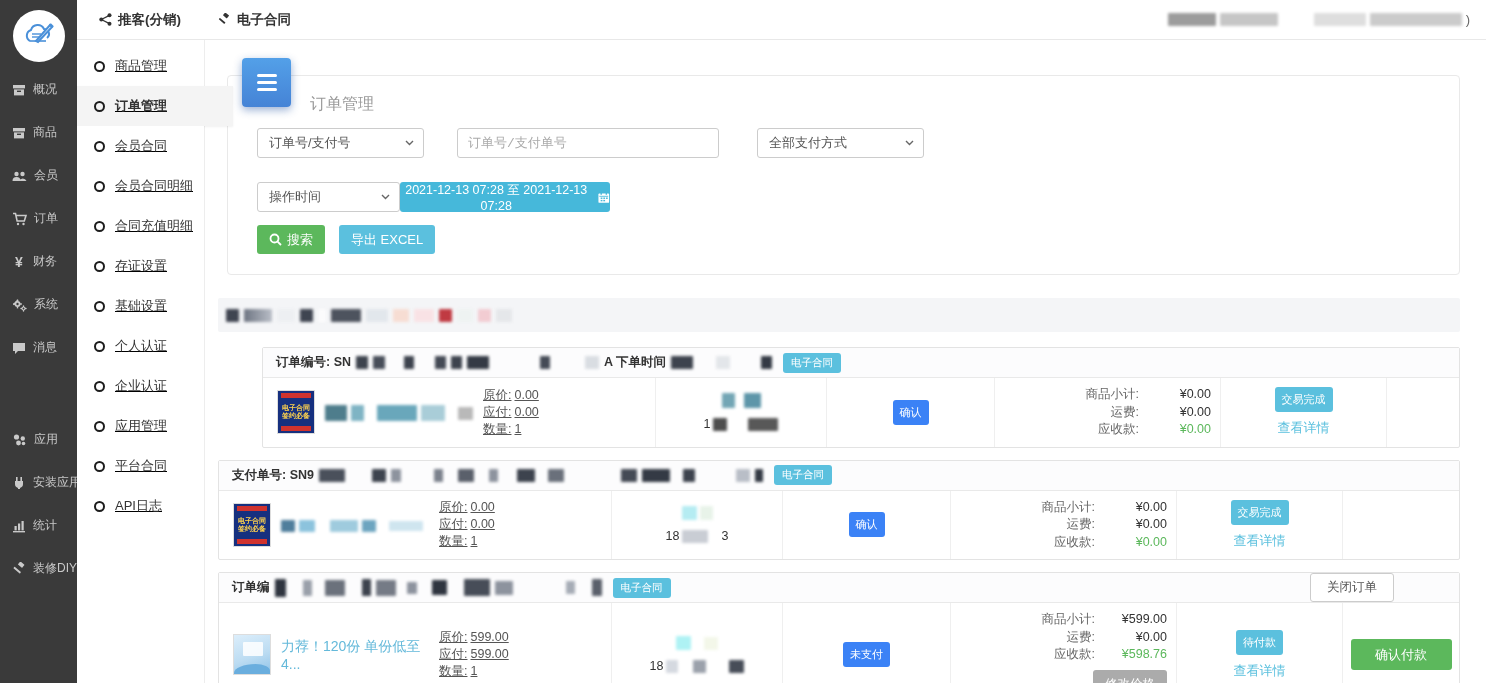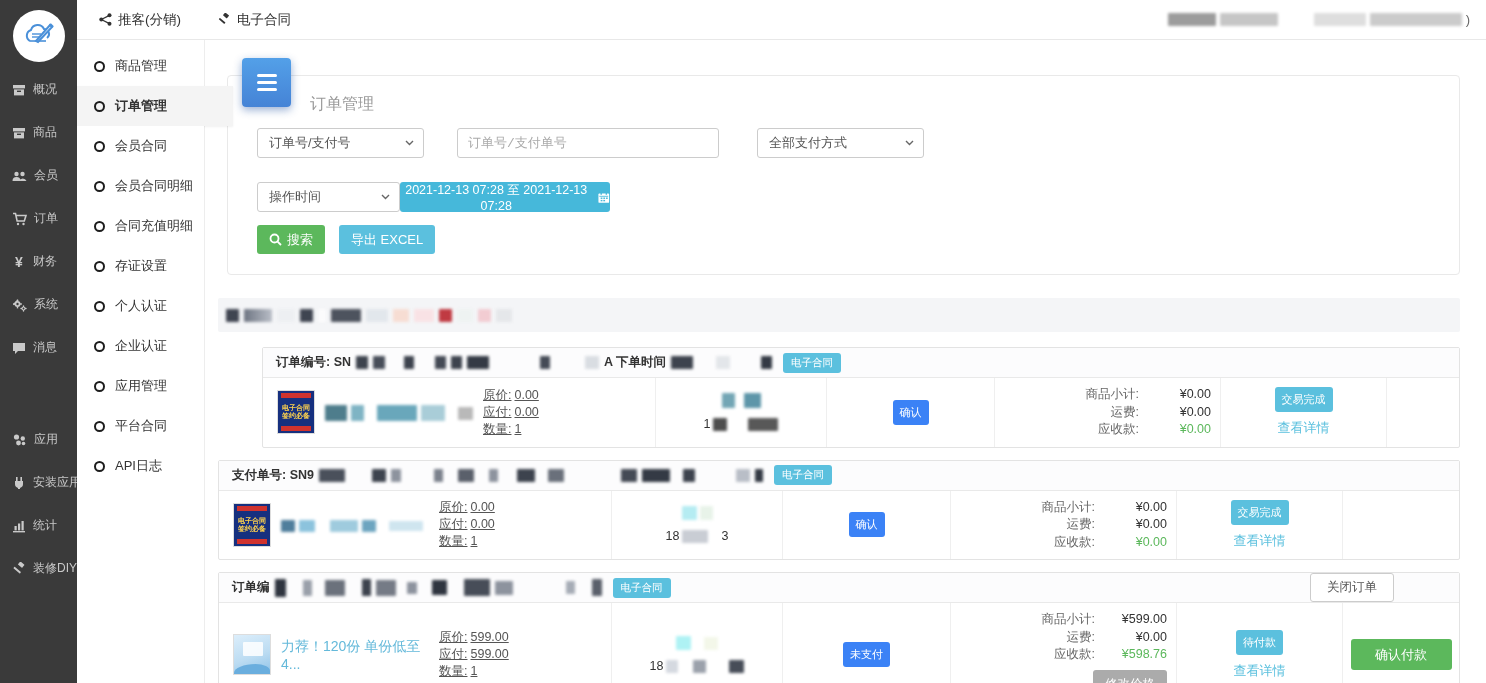--- a/index.html
+++ b/index.html
@@ -11,27 +11,27 @@
   .iconbar { width:77px; flex:none; background:#3a3a3a; color:#c9c9c9; display:flex; flex-direction:column; }
   .logo { width:52px; height:52px; background:#fff; border-radius:50%; margin:10px auto 6px; display:flex; align-items:center; justify-content:center; }
   .ib-item { display:flex; align-items:center; gap:7px; padding:13px 2px 13px 12px; font-size:12px; white-space:nowrap; cursor:pointer; }
   .ib-item svg { flex:none; }
   .ib-gap { height:49px; }
   .yen { font-size:14px; font-weight:bold; color:#c9c9c9; width:14px; display:inline-block; text-align:center; }
 
   
   .rightside { flex:1; display:flex; flex-direction:column; min-width:0; }
   .topbar { height:40px; flex:none; background:#fff; border-bottom:1px solid #e8e8e8; display:flex; align-items:center; padding-left:22px; gap:36px; }
-  .tn-item { display:flex; align-items:center; gap:6px; font-size:13.5px; font-weight:normal; color:#333; cursor:pointer; }
+  .tn-item { display:flex; align-items:center; gap:6px; font-size:13.5px; font-weight:bold; color:#333; cursor:pointer; }
   .tn-user { margin-left:auto; margin-right:16px; display:flex; align-items:center; gap:4px; font-size:13px; color:#666; }
 
   .bodyrow { flex:1; display:flex; min-height:0; }
 
   
-  .submenu { width:128px; flex:none; border-right:1px solid #ededed; padding-top:6px; background:#fff; position:relative; z-index:3; }
+  .submenu { width:128px; flex:none; border-right:1px solid #ededed; padding-top:6px; background:#fff; position:relative; z-index:3;text-decoration:underline; }
   .sm-item { display:flex; align-items:center; gap:10px; padding:11px 0 11px 17px; font-size:13px; color:#333; white-space:nowrap; cursor:pointer; background:#fff; }
   .sm-item .ring { width:11px; height:11px; border:2.5px solid #1d1d1d; border-radius:50%; flex:none; }
   .sm-item.active { background:#f4f4f4; font-weight:bold; width:156px; box-shadow:0 1px 2px rgba(0,0,0,.06); }
 
   
   .content { flex:1; position:relative; padding:0 26px 0 13px; overflow:hidden; background:#fff; }
   .toggle { position:absolute; left:37px; top:18px; width:49px; height:49px; border:none; border-radius:4px;
             background:linear-gradient(#53a0e8,#4583d6); box-shadow:0 3px 8px rgba(30,80,160,.45);
             display:flex; flex-direction:column; align-items:center; justify-content:center; gap:4px; cursor:pointer; z-index:5; }
   .toggle i { display:block; width:20px; height:3px; background:#fff; border-radius:2px; }
@@ -258,20 +258,24 @@
         <div class="sm-item">
             <span class="ring"></span>
             <span>合同充值明细</span>
           </div>
         <div class="sm-item">
             <span class="ring"></span>
             <span>存证设置</span>
           </div>
         <div class="sm-item">
             <span class="ring"></span>
+            <span>基础设置</span>
+          </div>
+        <div class="sm-item">
+            <span class="ring"></span>
             <span>个人认证</span>
           </div>
         <div class="sm-item">
             <span class="ring"></span>
             <span>企业认证</span>
           </div>
         <div class="sm-item">
             <span class="ring"></span>
             <span>应用管理</span>
           </div>

